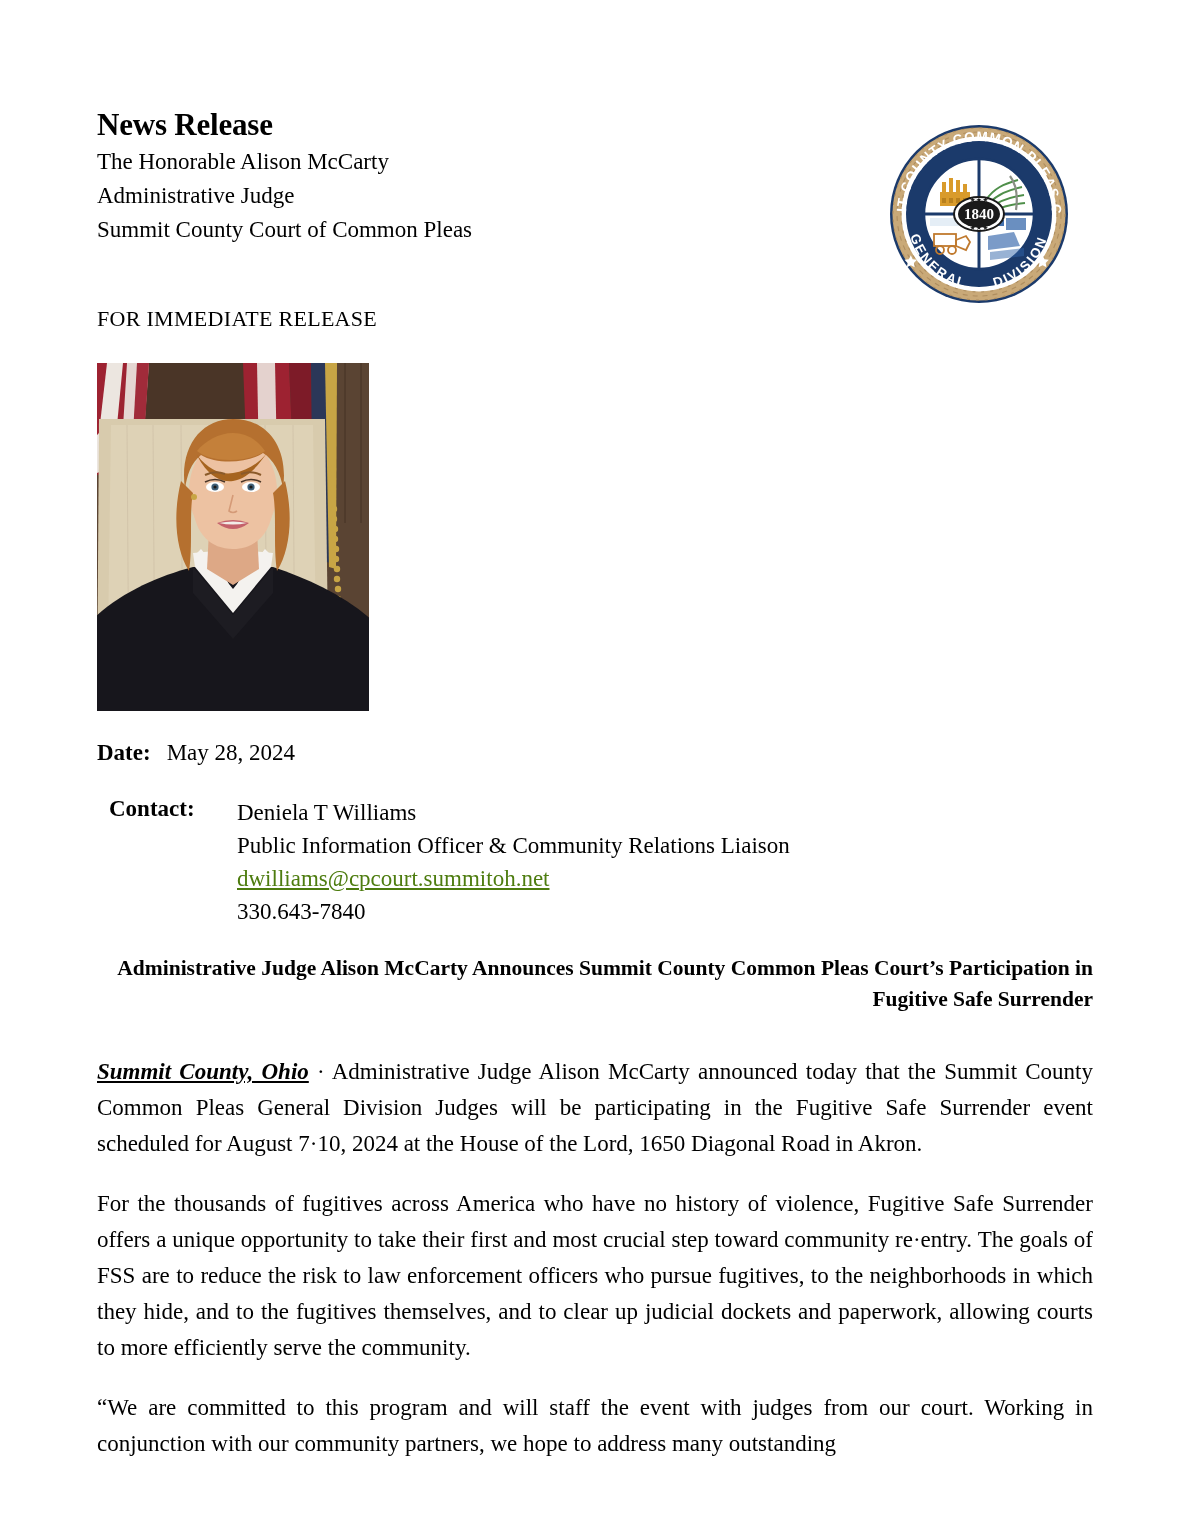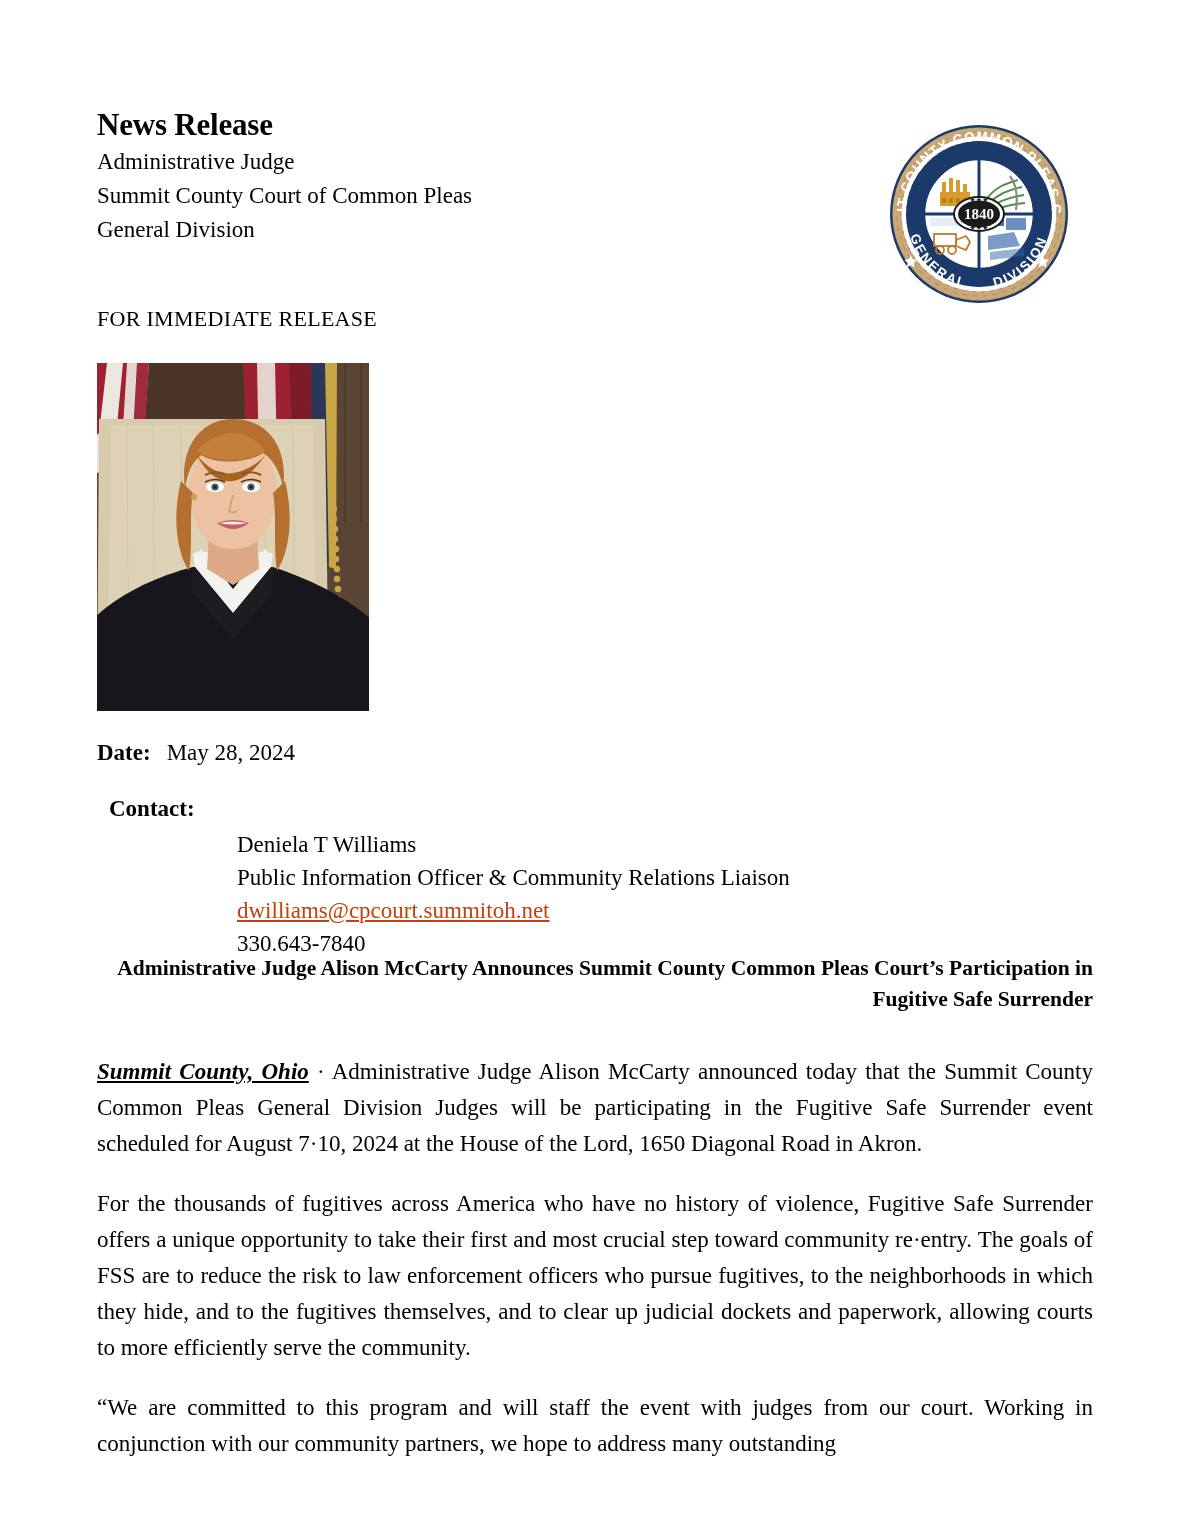--- a/index.html
+++ b/index.html
@@ -91,25 +91,24 @@
   .contact-label {
     position: absolute;
     left: 12px;
     top: 0;
     font-weight: bold;
     white-space: nowrap;
   }
   .contact-lines {
     padding-left: 140px;
     line-height: 33px;
-    margin-top: 32px;
   }
   .contact-lines div { white-space: nowrap; }
   .email-link {
-    color: #c2410c;
+    color: #4d7c0f;
     cursor: pointer;
   }
 
   
   .headline {
     position: absolute;
     left: 97px;
     top: 953px;
     width: 996px;
     text-align: right;
@@ -136,23 +135,23 @@
     text-decoration: underline;
   }
 </style>
 </head>
 <body>
 
 <div id="page">
 
   <div class="header-block">
     <div class="news-release-title">News Release</div>
+    <div class="header-line">The Honorable Alison McCarty</div>
     <div class="header-line">Administrative Judge</div>
     <div class="header-line">Summit County Court of Common Pleas</div>
-    <div class="header-line">General Division</div>
   </div>
 
   <div class="for-immediate">FOR IMMEDIATE RELEASE</div>
 
   <div class="seal-wrap">
     <svg width="202" height="192" viewBox="0 0 202 192" xmlns="http://www.w3.org/2000/svg">
       <defs>
         <path id="arcTop" d="M 28,100 A 73,73 0 0 1 174,100" fill="none"></path>
         <path id="arcBotL" d="M 30,104 A 71,71 0 0 0 101,175" fill="none"></path>
         <path id="arcBotR" d="M 101,175 A 71,71 0 0 0 172,104" fill="none"></path>

